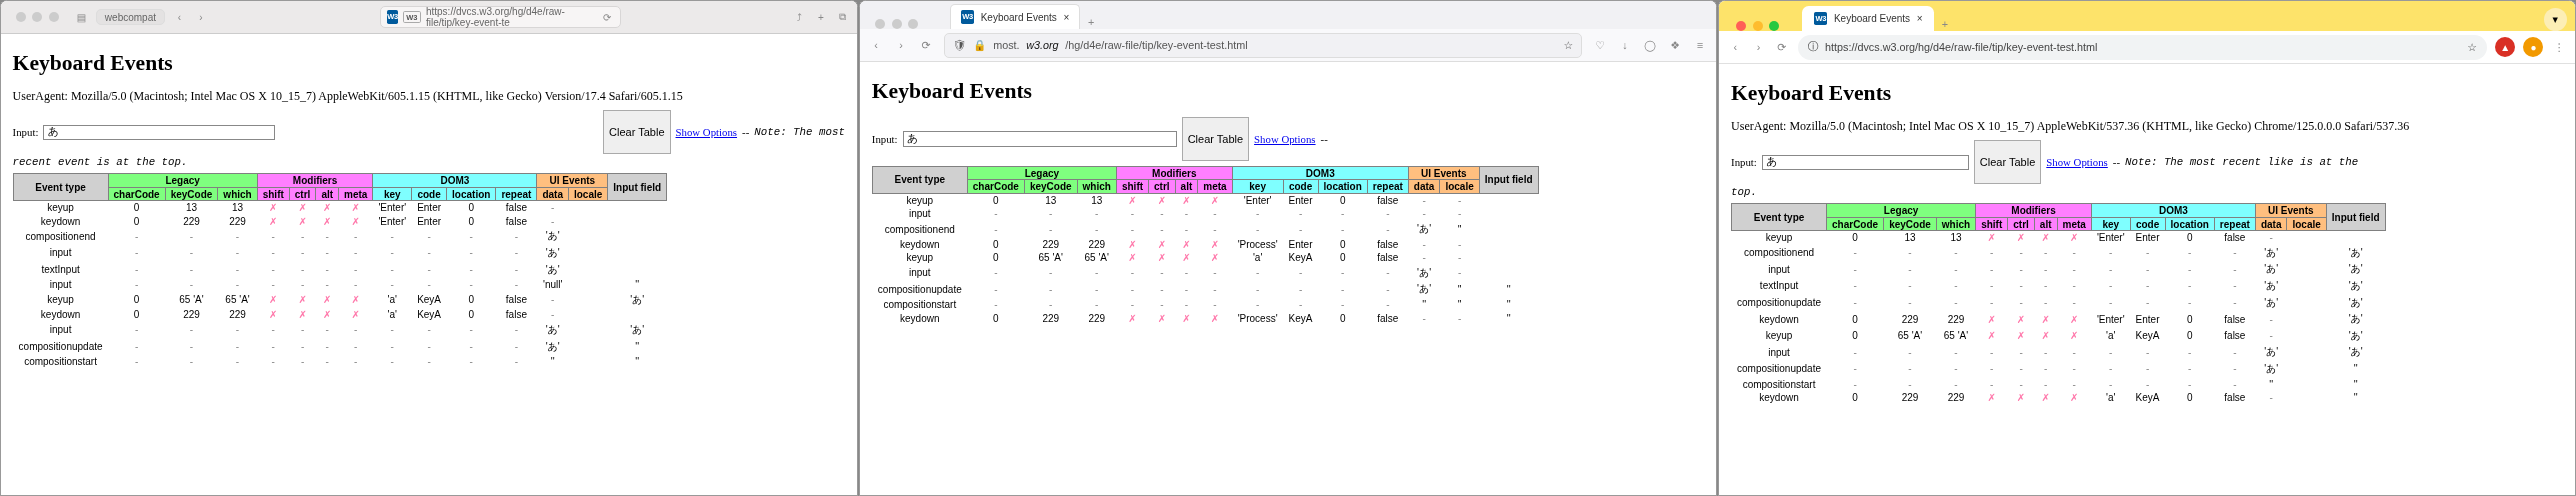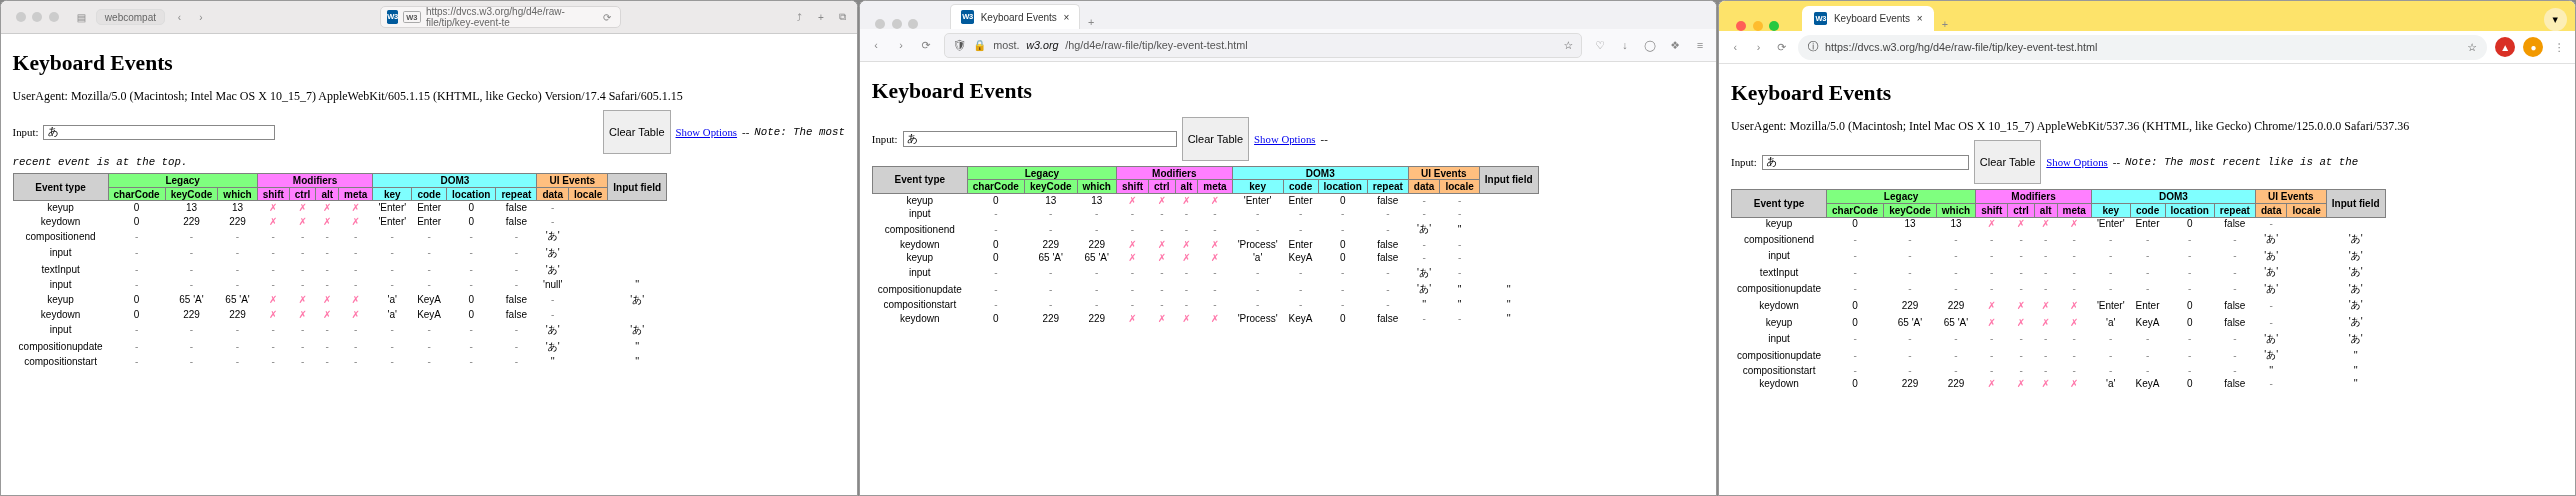--- a/index.html
+++ b/index.html
@@ -717,20 +717,21 @@
       <h1>Keyboard Events</h1>
       <div class="ua">UserAgent: Mozilla/5.0 (Macintosh; Intel Mac OS X 10_15_7) AppleWebKit/537.36 (KHTML, like Gecko) Chrome/125.0.0.0 Safari/537.36</div>
       <div class="inputrow">
         <span>Input:</span>
         <input type="text" style="width: 207px;" value="あ">
         <button class="btn">Clear Table</button>
         <a href="#">Show Options</a>
         <span> -- </span>
         <span class="note inline">Note: The most recent like is at the</span>
       </div>
+      <div class="note">top.</div>
       <table class="evt">
           <tbody>
             <tr class="ghead">
               <th rowspan="2" class="g-type">Event type</th>
               <th colspan="3" class="g-legacy">Legacy</th>
               <th colspan="4" class="g-mod">Modifiers</th>
               <th colspan="4" class="g-dom3">DOM3</th>
               <th colspan="2" class="g-ui">UI Events</th>
               <th rowspan="2" class="g-input">Input field</th>
             </tr>

